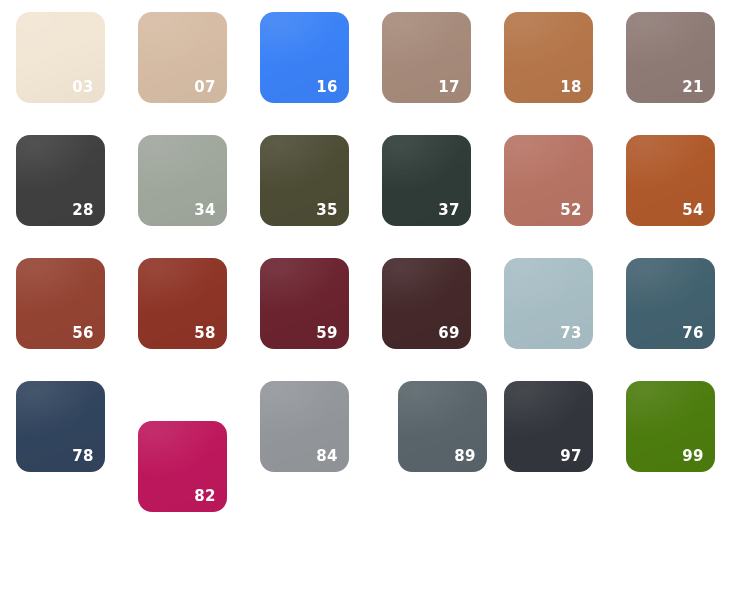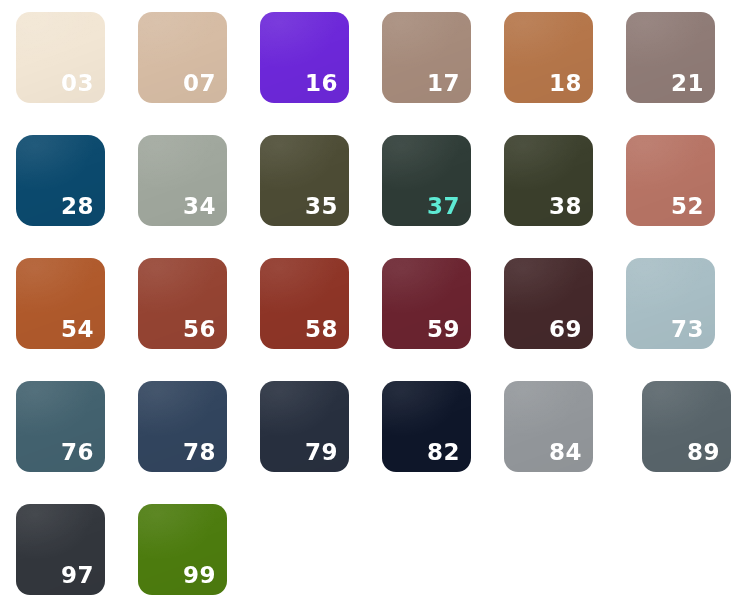--- a/index.html
+++ b/index.html
@@ -51,21 +51,21 @@
     pointer-events: none;
   }
 
   .swatch-label {
     position: absolute;
     right: 11px;
     bottom: 8px;
     color: #ffffff;
     font-family: "DejaVu Sans", sans-serif;
     font-weight: 700;
-    font-size: 23px;
+    font-size: 15px;
     line-height: 1;
     letter-spacing: 0.5px;
     z-index: 2;
     text-shadow: 0 0 1px rgba(0,0,0,0.05);
   }
 
   .swatch-empty {
     width: 89px;
     height: 91px;
     background: transparent;
@@ -74,46 +74,43 @@
 </head>
 <body>
 
 <main id="swatch-grid">
     <div class="swatch" style="background-color: rgb(242, 230, 212);">
       <span class="swatch-label" style="color: rgb(255, 255, 255);">03</span>
     </div>
     <div class="swatch" style="background-color: rgb(214, 188, 164);">
       <span class="swatch-label" style="color: rgb(255, 255, 255);">07</span>
     </div>
-    <div class="swatch" style="background-color: #6d28d9; padding-left: 48px;">
+    <div class="swatch" style="background-color: #3b82f6; padding-left: 48px;">
       <span class="swatch-label" style="color: rgb(255, 255, 255);">16</span>
     </div>
     <div class="swatch" style="background-color: rgb(166, 139, 123);">
       <span class="swatch-label" style="color: rgb(255, 255, 255);">17</span>
     </div>
     <div class="swatch" style="background-color: rgb(181, 118, 74);">
       <span class="swatch-label" style="color: rgb(255, 255, 255);">18</span>
     </div>
     <div class="swatch" style="background-color: rgb(143, 123, 118);">
       <span class="swatch-label" style="color: rgb(255, 255, 255);">21</span>
     </div>
-    <div class="swatch" style="background-color: #0c4a6e; border-radius: 17px;">
+    <div class="swatch" style="background-color: #404040;">
       <span class="swatch-label" style="color: rgb(255, 255, 255);">28</span>
     </div>
     <div class="swatch" style="background-color: rgb(160, 167, 157);">
       <span class="swatch-label" style="color: rgb(255, 255, 255);">34</span>
     </div>
     <div class="swatch" style="background-color: rgb(77, 76, 53);">
       <span class="swatch-label" style="color: rgb(255, 255, 255);">35</span>
     </div>
     <div class="swatch" style="background-color: rgb(47, 60, 55);">
-      <span class="swatch-label" style="color: #5eead4;">37</span>
-    </div>
-    <div class="swatch" style="background-color: rgb(59, 63, 44);">
-      <span class="swatch-label" style="color: rgb(255, 255, 255);">38</span>
+      <span class="swatch-label" style="color: #ffffff;">37</span>
     </div>
     <div class="swatch" style="background-color: rgb(183, 116, 101);">
       <span class="swatch-label" style="color: rgb(255, 255, 255);">52</span>
     </div>
     <div class="swatch" style="background-color: rgb(176, 90, 44);">
       <span class="swatch-label" style="color: rgb(255, 255, 255);">54</span>
     </div>
     <div class="swatch" style="background-color: rgb(149, 68, 51);">
       <span class="swatch-label" style="color: rgb(255, 255, 255);">56</span>
     </div>
@@ -128,24 +125,21 @@
     </div>
     <div class="swatch" style="background-color: rgb(168, 190, 197);">
       <span class="swatch-label" style="color: rgb(255, 255, 255);">73</span>
     </div>
     <div class="swatch" style="background-color: rgb(67, 98, 111);">
       <span class="swatch-label" style="color: rgb(255, 255, 255);">76</span>
     </div>
     <div class="swatch" style="background-color: rgb(50, 69, 94);">
       <span class="swatch-label" style="color: rgb(255, 255, 255);">78</span>
     </div>
-    <div class="swatch" style="background-color: rgb(40, 48, 63);">
-      <span class="swatch-label" style="color: rgb(255, 255, 255);">79</span>
-    </div>
-    <div class="swatch" style="background-color: #0f172a;">
+    <div class="swatch" style="background-color: #be185d; margin-top: 40px;">
       <span class="swatch-label" style="color: rgb(255, 255, 255);">82</span>
     </div>
     <div class="swatch" style="background-color: rgb(147, 151, 155);">
       <span class="swatch-label" style="color: rgb(255, 255, 255);">84</span>
     </div>
     <div class="swatch" style="background-color: rgb(89, 101, 107); margin-left: 16px;">
       <span class="swatch-label" style="color: rgb(255, 255, 255);">89</span>
     </div>
     <div class="swatch" style="background-color: rgb(51, 55, 61);">
       <span class="swatch-label" style="color: rgb(255, 255, 255);">97</span>

